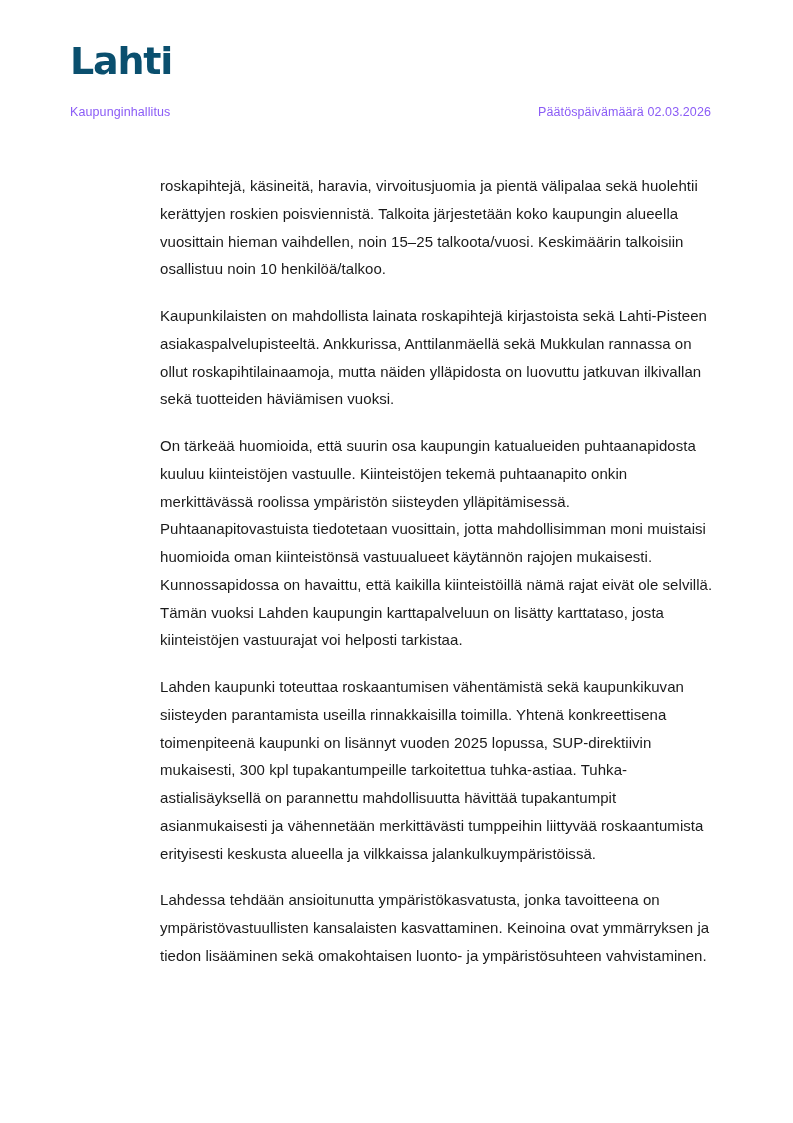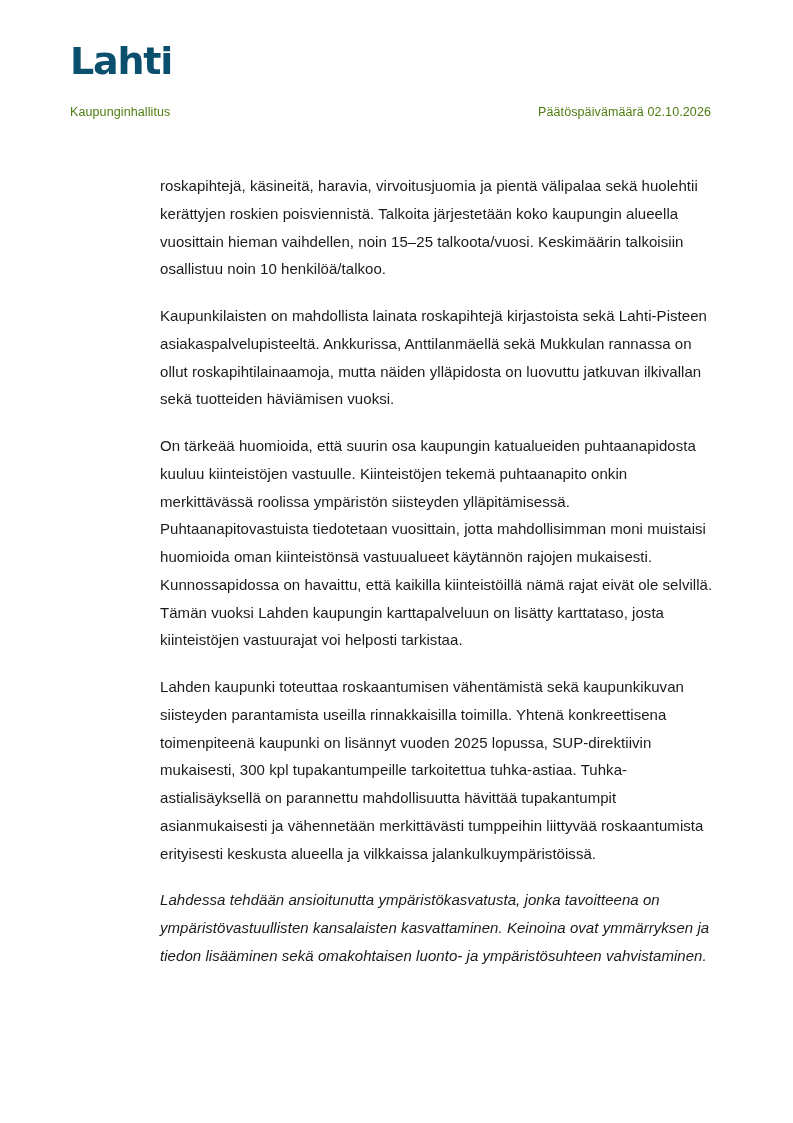--- a/index.html
+++ b/index.html
@@ -34,21 +34,21 @@
   
   .doc-header {
     position: absolute;
     left: 70px;
     top: 105px;
     width: 653px;
     display: flex;
     justify-content: space-between;
     align-items: baseline;
     font-size: 12.5px;
-    color: #4d7c0f;
+    color: #8b5cf6;
   }
   .doc-header .left {
     letter-spacing: 0.1px;
   }
   .doc-header .right {
     letter-spacing: 0.1px;
     padding-right: 12px;
   }
   
   .content {
@@ -65,33 +65,32 @@
     text-align: left;
     letter-spacing: 0.05px;
   }
   .content p.heading {
     font-weight: bold;
     margin-bottom: 17px;
     margin-top: 2px;
   }
   .content p.last {
     margin-bottom: 12px;
-    font-style: italic;
   }
 </style>
 </head>
 <body>
 
 <div class="page">
 
   <div class="logo">Lahti</div>
 
   <div class="doc-header">
     <div class="left">Kaupunginhallitus</div>
-    <div class="right">Päätöspäivämäärä 02.10.2026</div>
+    <div class="right">Päätöspäivämäärä 02.03.2026</div>
   </div>
 
   <div class="content">
     <p>roskapihtejä, käsineitä, haravia, virvoitusjuomia ja pientä välipalaa sekä huolehtii kerättyjen roskien poisviennistä. Talkoita järjestetään koko kaupungin alueella vuosittain hieman vaihdellen, noin 15–25 talkoota/vuosi. Keskimäärin talkoisiin osallistuu noin 10 henkilöä/talkoo.</p>
     <p>Kaupunkilaisten on mahdollista lainata roskapihtejä kirjastoista sekä Lahti-Pisteen asiakaspalvelupisteeltä. Ankkurissa, Anttilanmäellä sekä Mukkulan rannassa on ollut roskapihtilainaamoja, mutta näiden ylläpidosta on luovuttu jatkuvan ilkivallan sekä tuotteiden häviämisen vuoksi.</p>
     <p>On tärkeää huomioida, että suurin osa kaupungin katualueiden puhtaanapidosta kuuluu kiinteistöjen vastuulle. Kiinteistöjen tekemä puhtaanapito onkin merkittävässä roolissa ympäristön siisteyden ylläpitämisessä. Puhtaanapitovastuista tiedotetaan vuosittain, jotta mahdollisimman moni muistaisi huomioida oman kiinteistönsä vastuualueet käytännön rajojen mukaisesti. Kunnossapidossa on havaittu, että kaikilla kiinteistöillä nämä rajat eivät ole selvillä. Tämän vuoksi Lahden kaupungin karttapalveluun on lisätty karttataso, josta kiinteistöjen vastuurajat voi helposti tarkistaa.</p>
     <p>Lahden kaupunki toteuttaa roskaantumisen vähentämistä sekä kaupunkikuvan siisteyden parantamista useilla rinnakkaisilla toimilla. Yhtenä konkreettisena toimenpiteenä kaupunki on lisännyt vuoden 2025 lopussa, SUP-direktiivin mukaisesti, 300 kpl tupakantumpeille tarkoitettua tuhka-astiaa. Tuhka-astialisäyksellä on parannettu mahdollisuutta hävittää tupakantumpit asianmukaisesti ja vähennetään merkittävästi tumppeihin liittyvää roskaantumista erityisesti keskusta alueella ja vilkkaissa jalankulkuympäristöissä.</p>
     <p class="last">Lahdessa tehdään ansioitunutta ympäristökasvatusta, jonka tavoitteena on ympäristövastuullisten kansalaisten kasvattaminen. Keinoina ovat ymmärryksen ja tiedon lisääminen sekä omakohtaisen luonto- ja ympäristösuhteen vahvistaminen.</p>
   </div>
 

